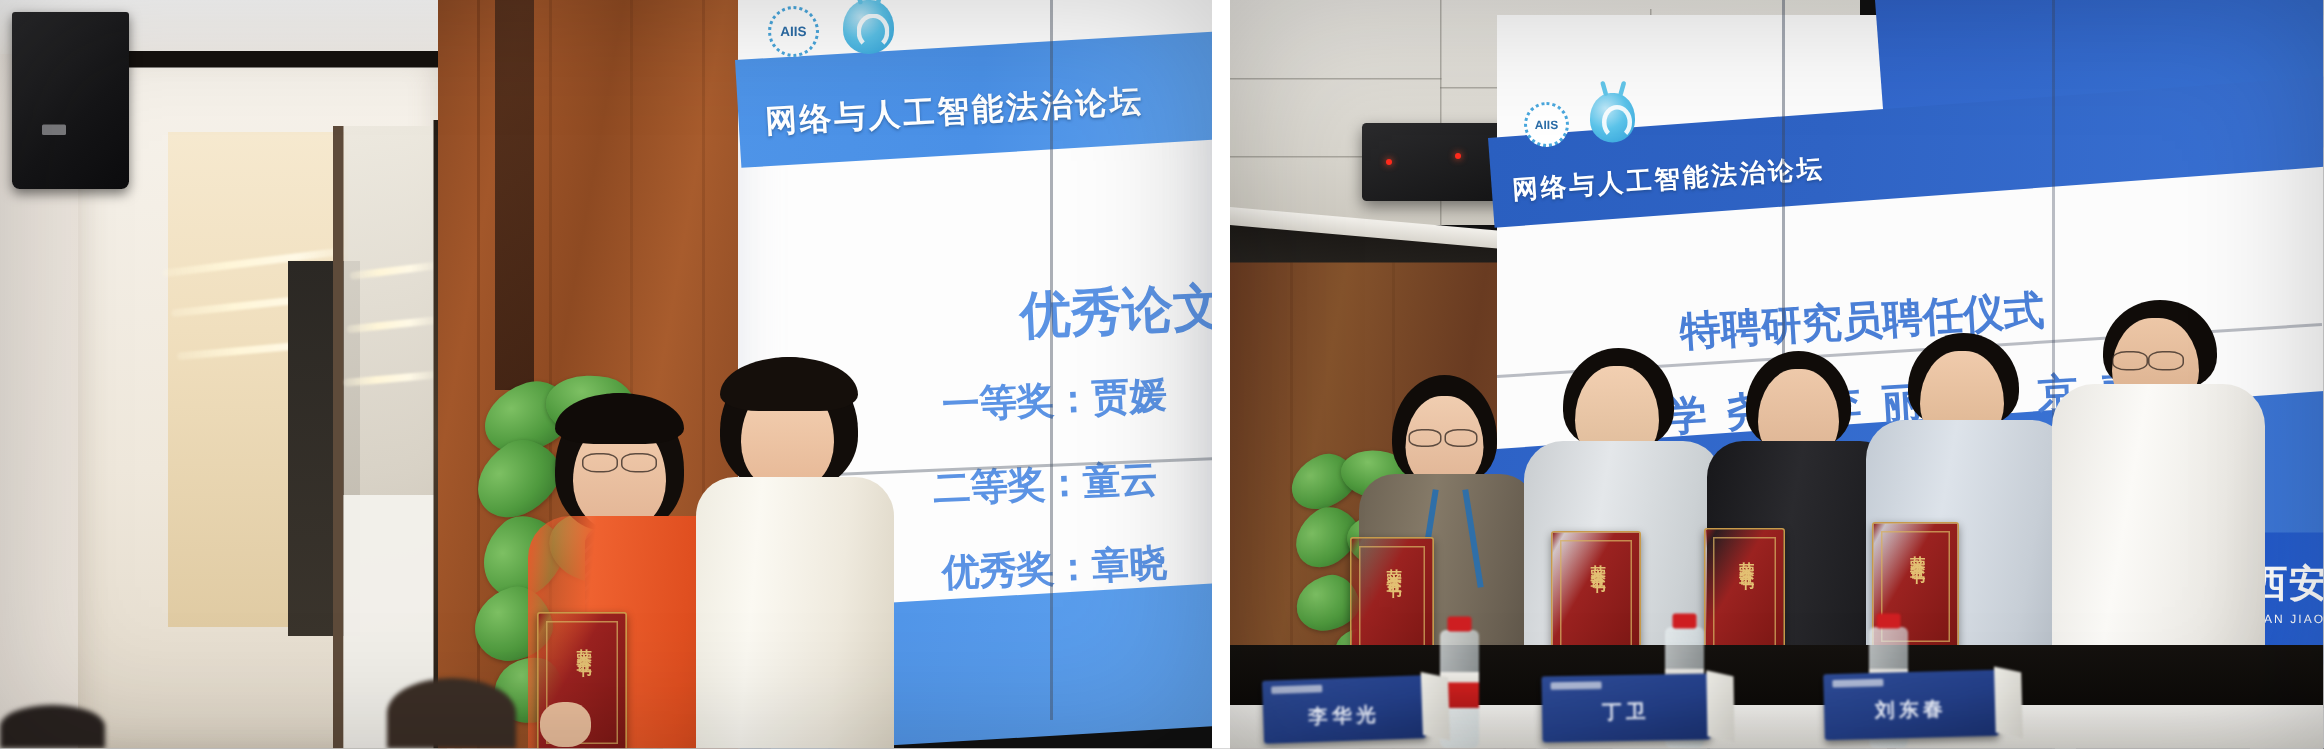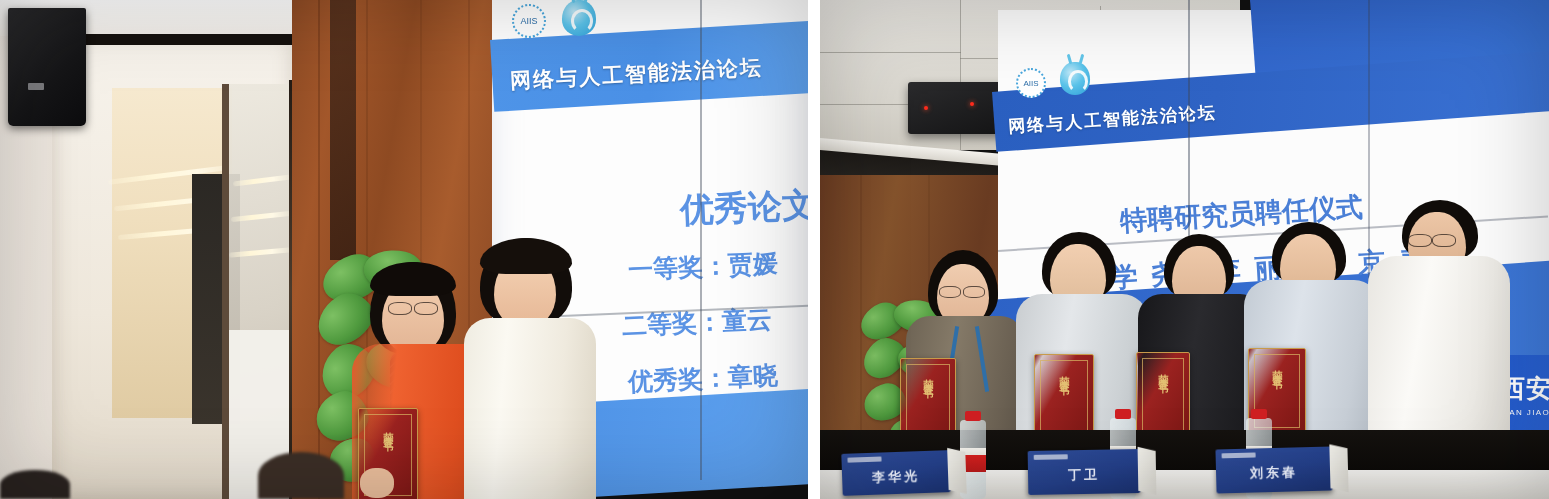--- a/index.html
+++ b/index.html
@@ -62,21 +62,21 @@
   .slide-line{position:absolute;color:#5b93e4;font-weight:600;white-space:nowrap;}
 
   #L-head{left:510px;top:60px;font-size:21px;transform:rotate(-3.2deg);}
   #L-title{left:680px;top:185px;font-size:34px;transform:rotate(-2.6deg);}
   #L-l1{left:628px;top:250px;font-size:25px;transform:rotate(-2.6deg);}
   #L-l2{left:622px;top:306px;font-size:25px;transform:rotate(-2.6deg);}
   #L-l3{left:628px;top:362px;font-size:25px;transform:rotate(-2.6deg);}
 
   
   .logo-aiis{position:absolute;border-radius:50%;border:2px dotted #49a7dd;
-     display:flex;align-items:center;justify-content:center;color:#2d6ea8;font-weight:400;
+     display:flex;align-items:center;justify-content:center;color:#2d6ea8;font-weight:700;
      background:#ffffff;}
   .logo-bot{position:absolute;border-radius:48% 48% 52% 52%/54% 54% 46% 46%;
      background:radial-gradient(circle at 35% 32%,#bfe7f7 0%,#5cc4ea 45%,#2f9fd8 100%);}
   .logo-bot .eye{position:absolute;left:26%;top:24%;width:48%;height:52%;border-radius:50%;
      border:3px solid rgba(255,255,255,.9);border-bottom-color:transparent;}
   .ant{position:absolute;width:3px;background:#62c6ea;border-radius:2px;}
 
   
   #L-plant{left:316px;top:250px;width:130px;height:249px;}
   #R-plant{left:40px;top:300px;width:90px;height:199px;}

